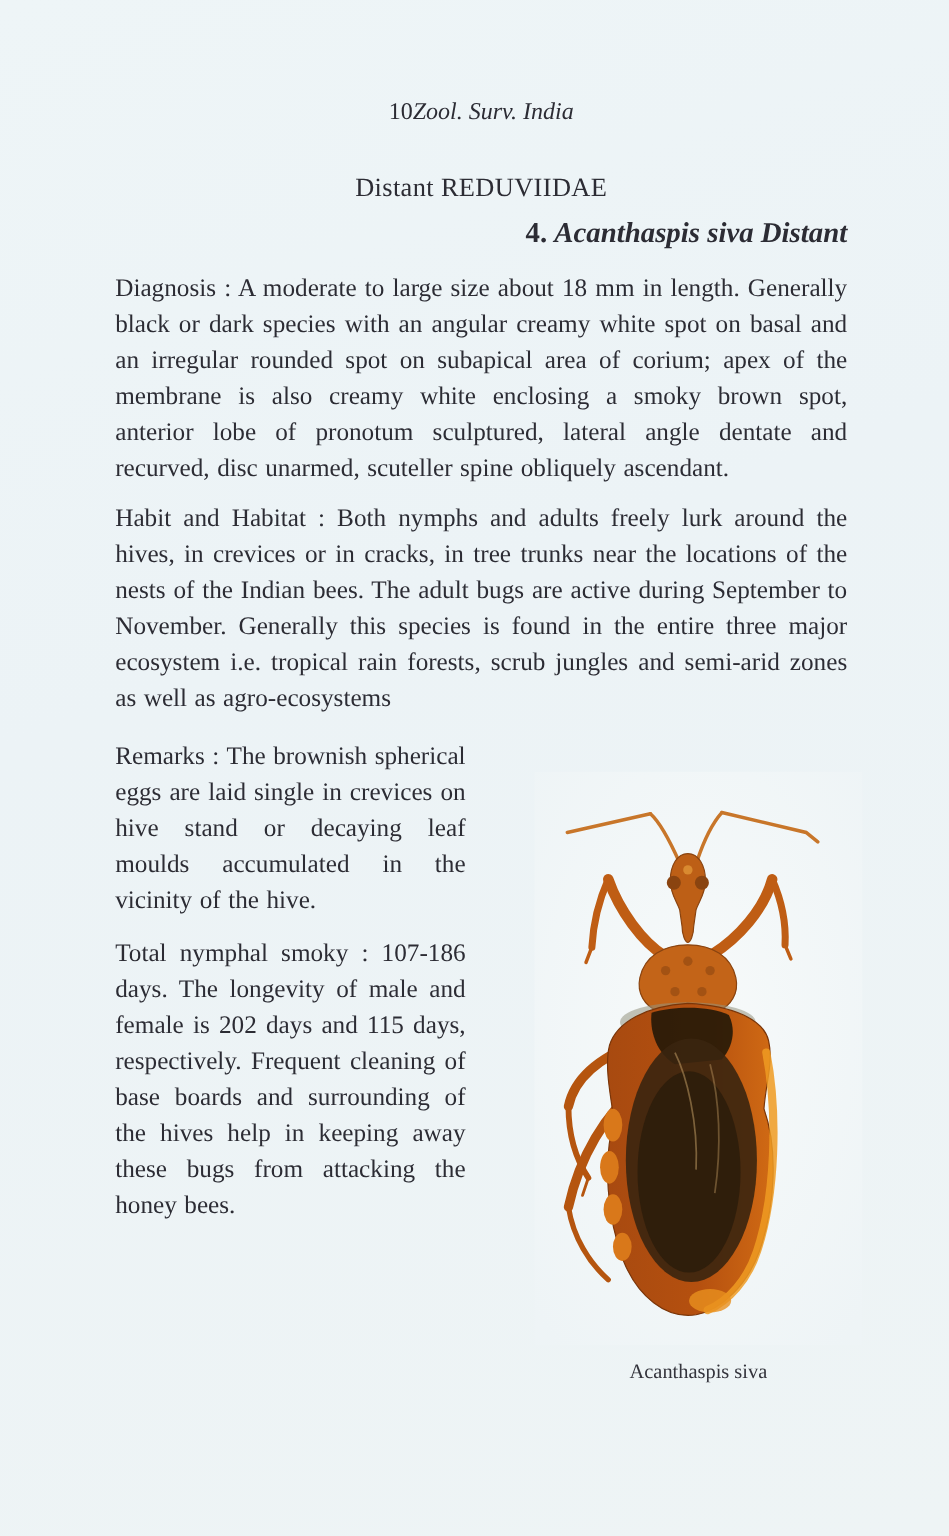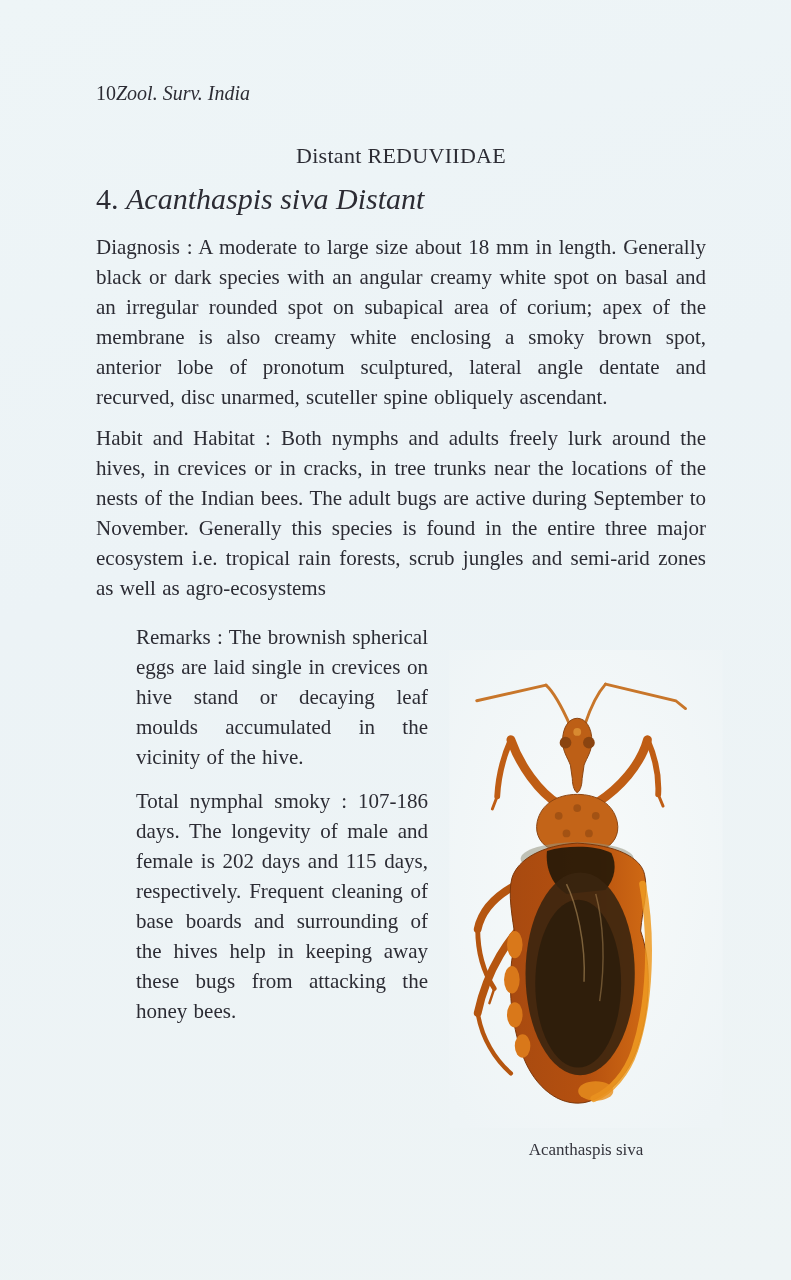--- a/index.html
+++ b/index.html
@@ -4,29 +4,29 @@
 <style>
   html,body{margin:0;padding:0;}
   .page{
     width:791px;height:1280px;
     background:linear-gradient(160deg,#eef5f7 0%,#ecf3f6 40%,#eef4f5 100%);
     position:relative;overflow:hidden;
     font-family:"Liberation Serif","DejaVu Serif",serif;
     color:#2c2c34;
   }
   .content{position:absolute;left:96px;top:82px;width:610px;}
-  .running-head{display:flex;justify-content:flex-start;align-items:baseline;font-size:20px;}
+  .running-head{display:flex;justify-content:center;align-items:baseline;font-size:20px;}
   .running-head .journal{font-style:italic;}
   .h-family{text-align:center;font-size:22px;margin-top:38px;letter-spacing:.3px;}
-  .h-species{text-align:left;font-size:30px;font-weight:normal;margin-top:13px;}
+  .h-species{text-align:right;font-size:24px;font-weight:bold;margin-top:13px;}
   .h-species .sp-name{font-style:italic;}
   .para{font-size:21px;line-height:30px;text-align:justify;margin:11px 0 0 0;word-spacing:1px;}
   .para.first{margin-top:16px;}
   .para b{font-weight:normal;}
-  .cols{display:flex;margin-top:19px;gap:18px;margin-left:40px;}
+  .cols{display:flex;margin-top:19px;gap:54px;}
   .col-left{width:292px;flex:0 0 292px;}
   .col-left .para{margin:0 0 0 0;}
   .col-left .para + .para{margin-top:14px;}
   .col-right{flex:1;display:flex;flex-direction:column;align-items:center;}
   .figure{display:flex;flex-direction:column;align-items:center;margin-top:28px;}
   .figure svg{width:280px;height:478px;display:block;}
   .caption{font-size:17px;color:#34343c;margin-top:12px;text-align:center;}
 </style>
 </head>
 <body>

